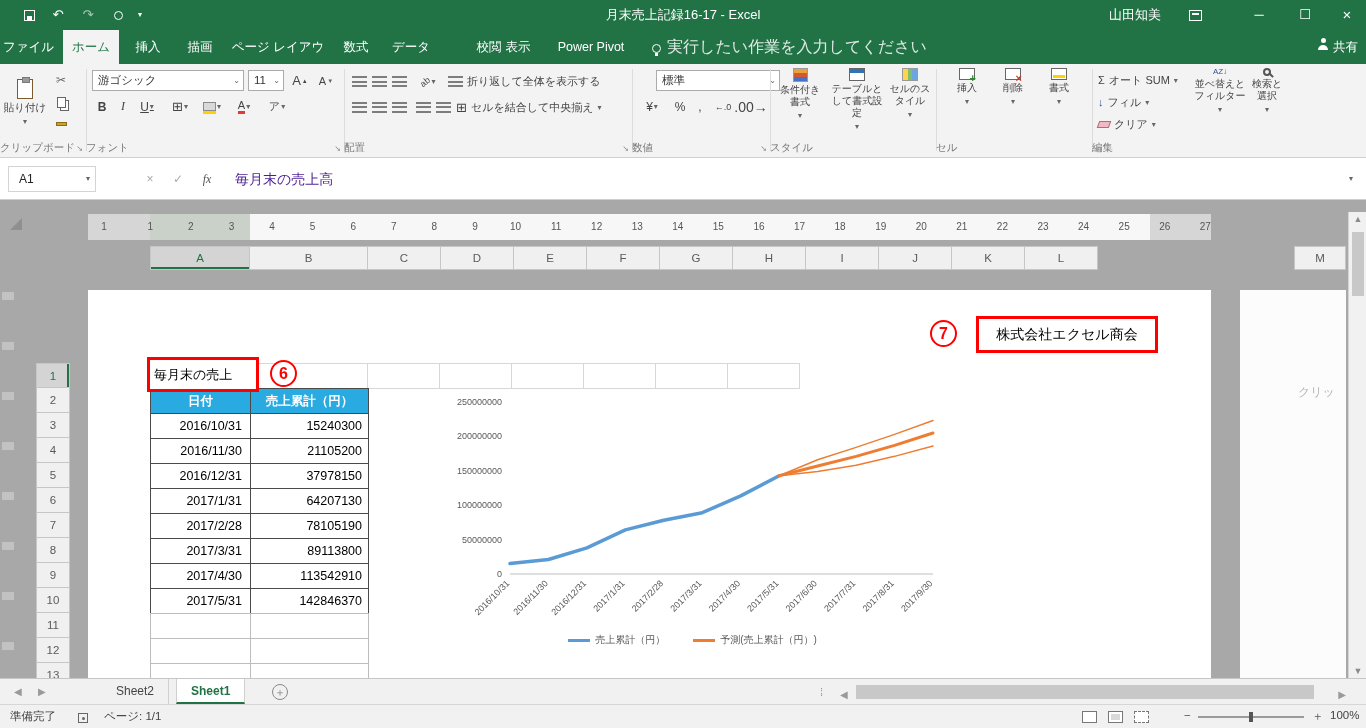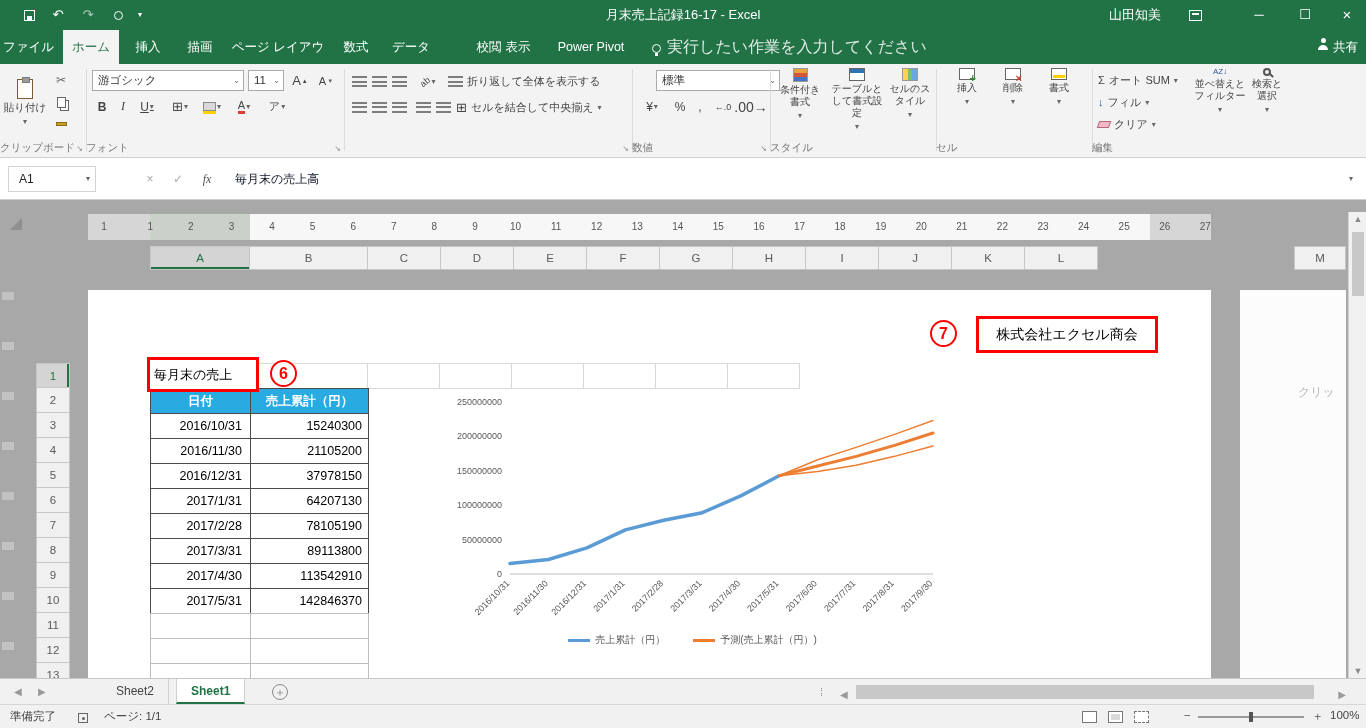--- a/index.html
+++ b/index.html
@@ -66,21 +66,21 @@
 .ic-eraser{display:inline-block;width:12px;height:7px;background:#f2b8c6;border:1px solid #b36a7e;transform:skewX(-20deg);}
 .ic-sort{display:inline-block;font-size:8px;line-height:8px;color:#2f5496;text-align:center;}
 .ic-find{display:inline-block;width:8px;height:8px;border:2px solid #555;border-radius:50%;position:relative;}
 .ic-find::after{content:"";position:absolute;width:6px;height:2px;background:#555;transform:rotate(45deg);right:-5px;bottom:-2px;}
 
 
 .fbar{left:0;top:158px;width:1366px;height:42px;background:#fff;border-bottom:1px solid #cfcfcf;}
 .namebox{position:absolute;left:8px;top:8px;width:88px;height:26px;border:1px solid #d4d4d4;line-height:24px;padding-left:10px;font-size:12px;color:#222;cursor:pointer;}
 .namebox .dd{position:absolute;right:5px;top:0;line-height:24px;}
 .fxb{position:absolute;top:8px;height:26px;line-height:26px;text-align:center;cursor:pointer;}
-.fval{position:absolute;left:235px;top:8px;height:26px;line-height:26px;font-size:12px;color:#0f172a;cursor:text;}
+.fval{position:absolute;left:235px;top:8px;height:26px;line-height:26px;font-size:14px;color:#4c1d95;cursor:text;}
 
 
 .ruler-strip{left:88px;top:214px;width:1123px;height:26px;background:#f7f7f7;overflow:hidden;}
 .rul-margin{position:absolute;top:0;height:26px;background:#d6d6d6;}
 .rul-sel{position:absolute;left:62px;top:0;width:100px;height:26px;background:#c9d1c9;}
 .ruler-nums{left:130px;top:214px;width:1100px;height:26px;}
 .rnum{display:inline-block;width:40.58px;text-align:center;font-size:10px;color:#555;line-height:26px;}
 .rmnum{left:92px;top:214px;width:24px;text-align:center;font-size:10px;color:#555;line-height:26px;}
 .ruler-corner{left:10px;top:218px;width:0;height:0;border-bottom:12px solid #8f8f8f;border-left:12px solid transparent;}
 .vruler{left:2px;top:292px;width:12px;height:370px;background:repeating-linear-gradient(to bottom,#c2c2c2 0 8px,transparent 8px 50px);}
@@ -276,20 +276,21 @@
           <span class="alg"></span>
         </div>
       <div class="sq" style="left:90px;top:33px;width:18px">
           <span class="alg"></span>
         </div>
       <div class="txtbtn" style="left:112px;top:32px">
           <span class="ic-borders">⊞</span>
           <span>セルを結合して中央揃え</span>
           <span class="dd">▾</span>
         </div>
+      <div class="glabel">配置</div>
       <span class="launch">↘</span>
     </div>
     <div class="gsep" style="left:632px"></div>
 
     <div class="rgroup" style="left:632px;width:138px">
       <div class="rsel" style="left:24px;top:6px;width:124px"><span>標準</span><span class="sel-dd">⌄</span></div>
       <div class="sq" style="left:6px;top:32px;width:28px">
           <span>¥</span>
           <span class="dd">▾</span>
         </div>

